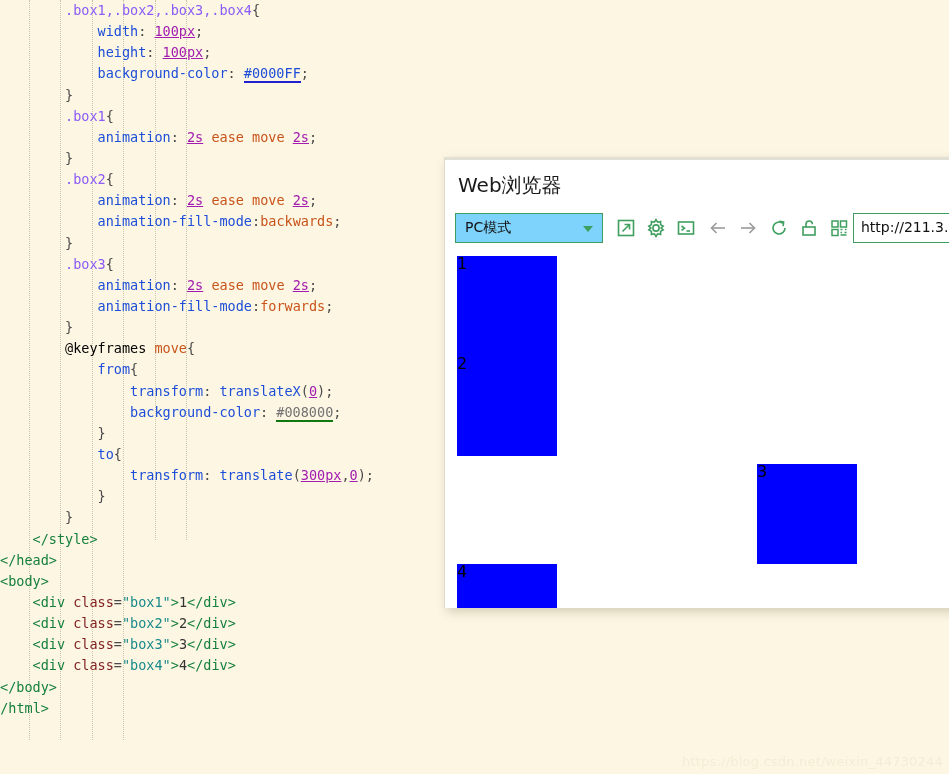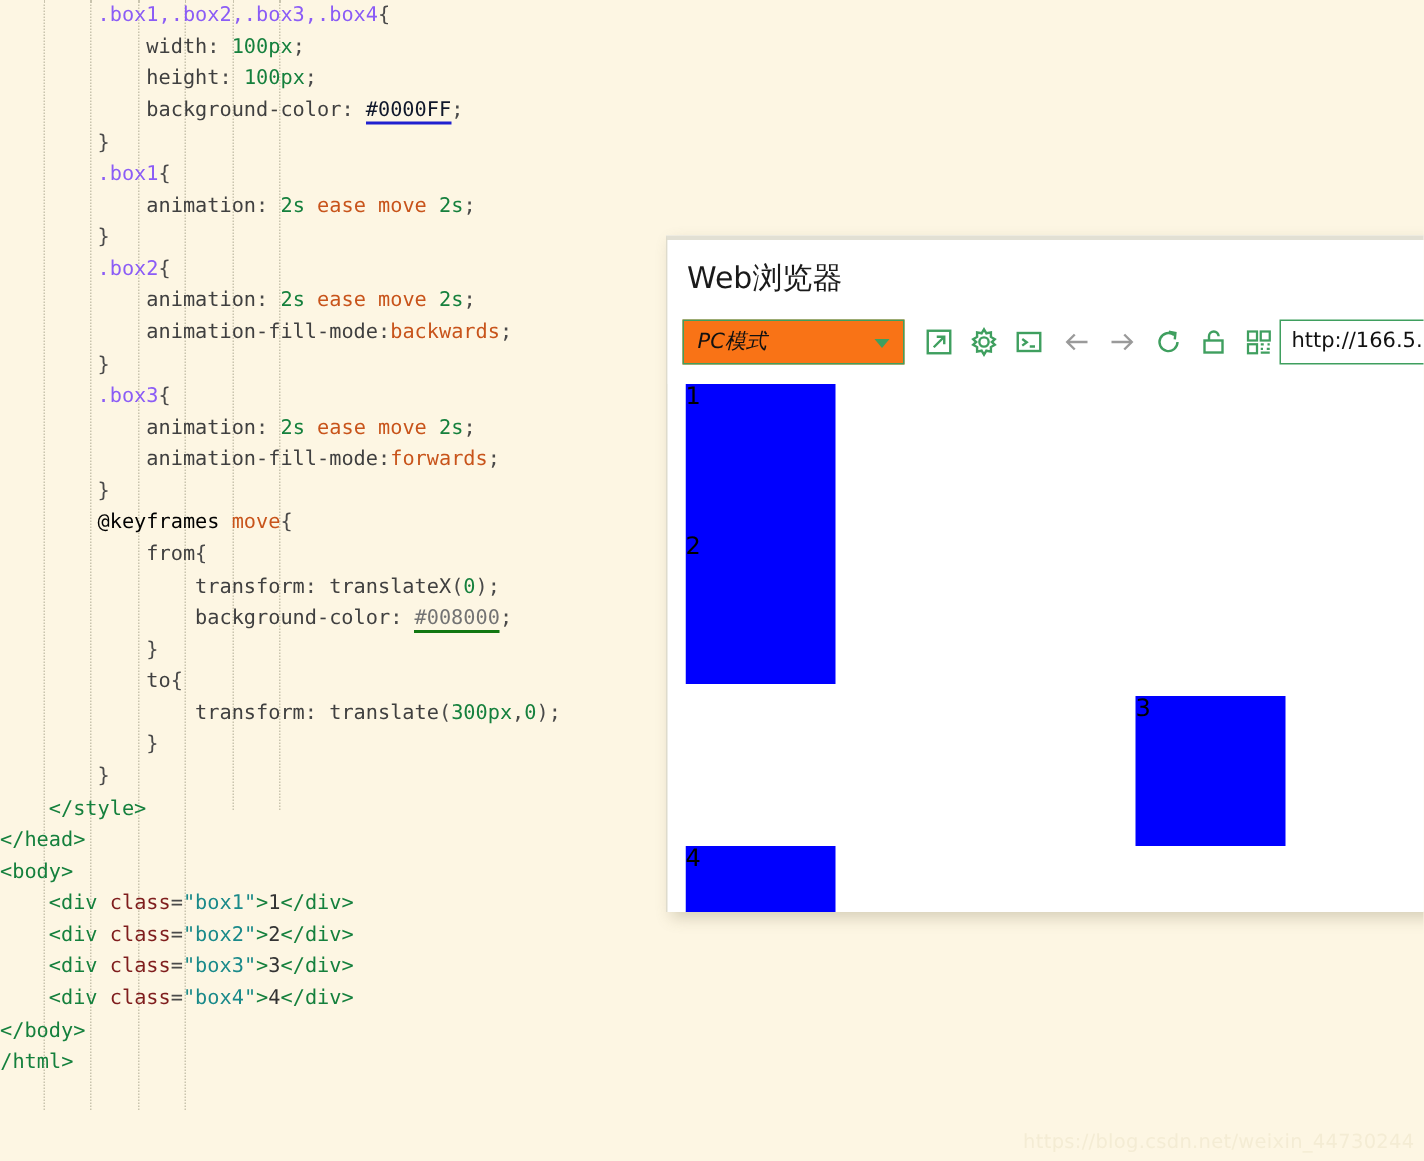--- a/index.html
+++ b/index.html
@@ -36,30 +36,30 @@
     font-size: 13.5px;
     line-height: 21.15px;
     white-space: pre;
     color: #586e75;
   }
   .ln { display: block; height: 21.15px; }
   .ind { color: transparent; }
 
   
   .sel   { color: #8b5cf6; }
-  .prop  { color: #404040; }
-  .val   { color: #15803d; }
+  .prop  { color: #1d4ed8; }
+  .val   { color: #a21caf; text-decoration: underline; }
   .kw    { color: #000000; }
   .atrule{ color: #c8541b; }
   .punc  { color: #4a4a4a; }
   .tag   { color: #15803d; }
   .attr  { color: #7f1d1d; }
   .str   { color: #1a8a8a; }
   .txt   { color: #333333; }
-  .hex-b { color: #0f172a; border-bottom: 2px solid #2020d0; }
+  .hex-b { color: #1d4ed8; border-bottom: 2px solid #2020d0; }
   .hex-g { color: #737373; border-bottom: 2px solid #117711; }
 
   
   #browser {
     position: absolute;
     left: 444px; top: 157px;
     width: 520px; height: 448px;
     background: #ffffff;
     border-top: 3px solid #e2e0d4;
     border-left: 1px solid #dedbcc;
@@ -81,23 +81,22 @@
   #toolbar {
     height: 48px;
     position: relative;
     background: #ffffff;
   }
   #mode-select {
     position: absolute;
     left: 10px; top: 5px;
     width: 148px; height: 30px;
     border: 1px solid #3f9f5f;
-    background: #f97316;
+    background: #7dd3fc;
     box-sizing: border-box;
-    font-style: italic;
   }
   #mode-label {
     position: absolute;
     left: 9px; top: 5px;
     font-family: "DejaVu Sans", sans-serif;
     font-size: 14px;
     color: #111;
   }
   #mode-arrow {
     position: absolute;
@@ -242,21 +241,21 @@
     <span class="tb-icon" style="left:383px">
       <svg width="22" height="22" viewBox="0 0 22 22" fill="none" stroke="#3f9f5f" stroke-width="1.5">
         <rect x="4" y="4" width="6" height="6"></rect>
         <rect x="12.5" y="4" width="6" height="6"></rect>
         <rect x="4" y="12.5" width="6" height="6"></rect>
         <path d="M12.5 12.5 L14.5 12.5 M17 12.5 L18.5 12.5 M12.5 15.5 L14 15.5 M16.5 15.5 L18.5 15.5 M12.5 18 L18.5 18"></path>
       </svg>
     </span>
 
     <div id="url-box">
-      <span id="url-text" title="http://127.0.">http://166.5.</span>
+      <span id="url-text" title="http://127.0.">http://211.3.</span>
     </div>
   </div>
 
   <div id="viewport">
     <div class="box" id="box1" style="left: 0px; top: 0px; background: rgb(0, 0, 255);"><span>1</span></div>
     <div class="box" id="box2" style="left: 0px; top: 100px; background: rgb(0, 0, 255);"><span>2</span></div>
     <div class="box" id="box3" style="left: 300px; top: 208px; background: rgb(0, 0, 255);"><span>3</span></div>
     <div class="box" id="box4" style="left: 0px; top: 308px; background: rgb(0, 0, 255);"><span>4</span></div>
   </div>
 </div>

